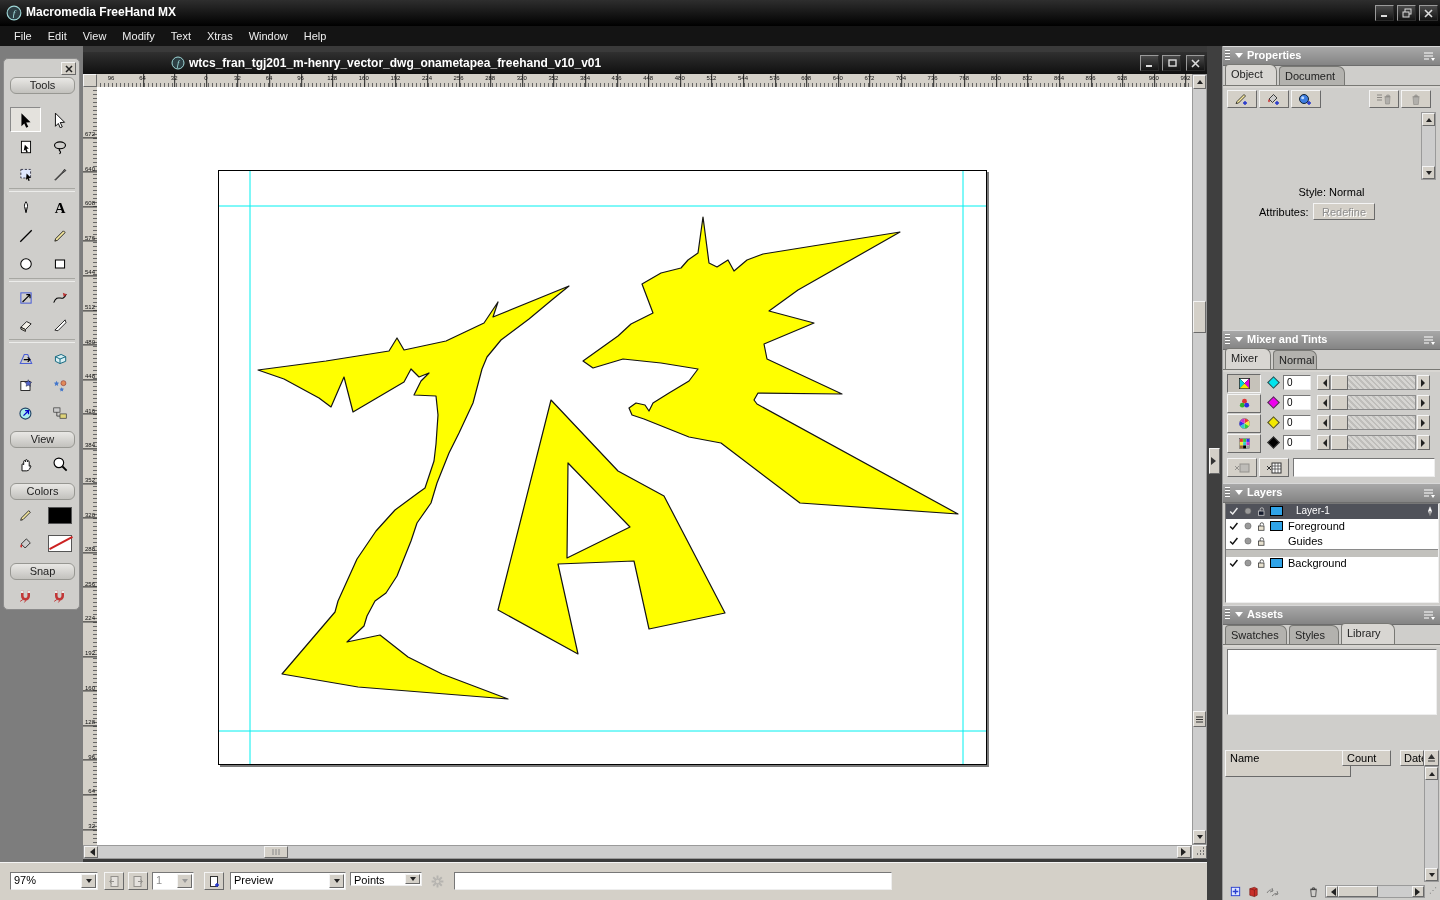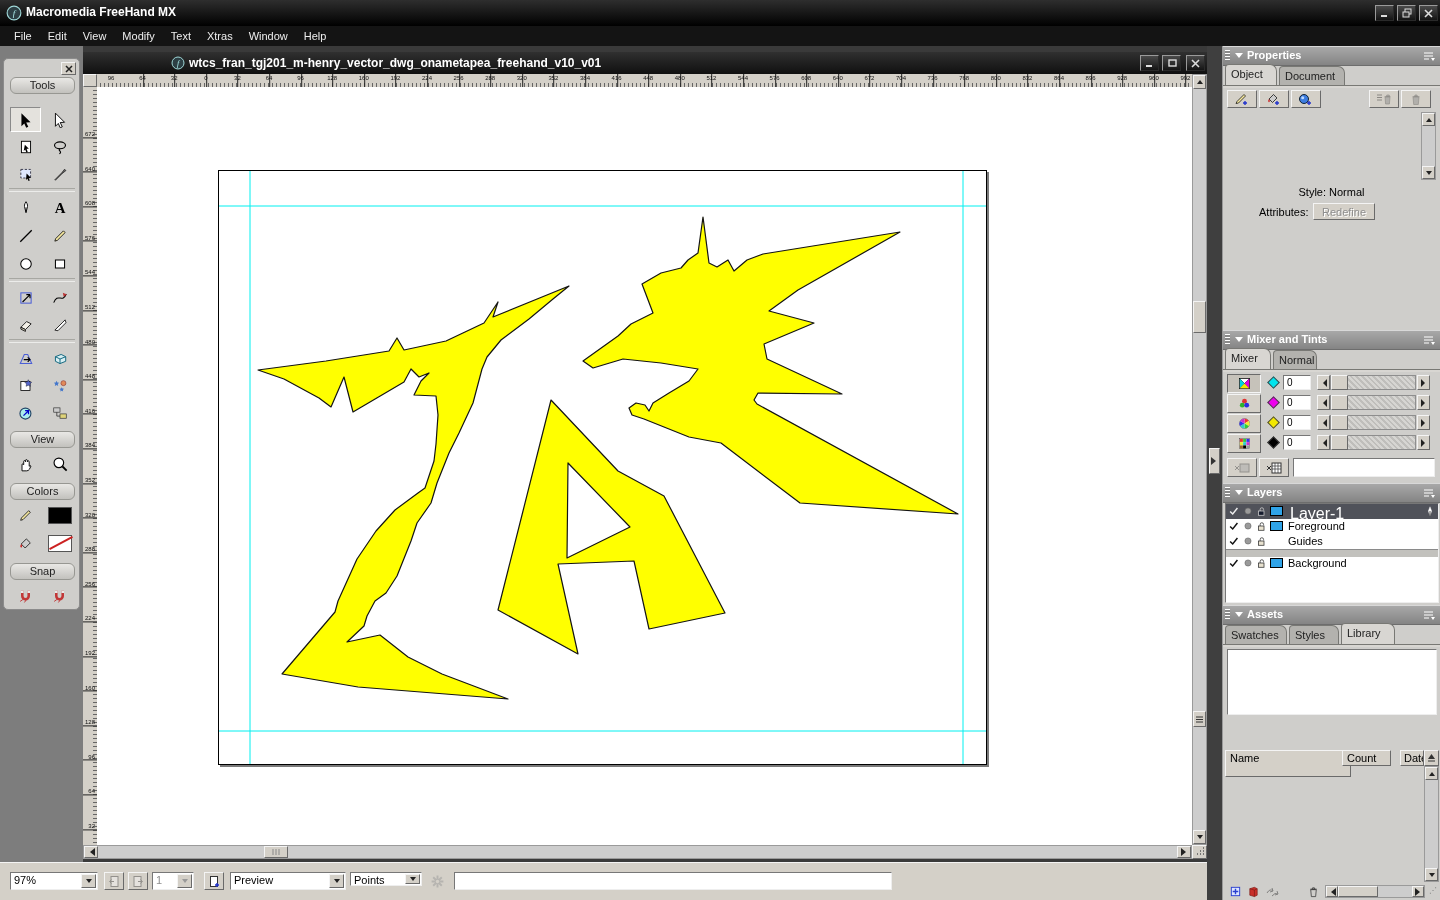--- a/index.html
+++ b/index.html
@@ -640,21 +640,21 @@
                 <circle cx="7" cy="7" r="3.6" fill="#9a9a9a" stroke="#666" stroke-width=".7"></circle>
               </svg>
             </div>
             <div style="position: absolute; left: 29px; top: 1px; filter: invert(1);">
               <svg class="ticon" width="12" height="12" viewBox="0 0 14 14">
                 <rect x="4" y="7" width="6.5" height="5" fill="#e8e2d0" stroke="#333" stroke-width=".9"></rect>
                 <path d="M6,7 V5.2 a2,2 0 0 1 4,0 V6.2" fill="none" stroke="#333" stroke-width=".9"></path>
               </svg>
             </div>
             <div class="swatchbox" style="position: absolute; left: 44px; top: 2px; width: 13px; height: 10px; background: rgb(47, 163, 232);"></div>
-            <div style="position: absolute; left: 64px; top: 1px; font-size: 16px;">Layer-1</div>
+            <div style="position: absolute; left: 70px; top: 1px; font-size: 10px;">Layer-1</div>
             <div style="position: absolute; right: 2px; top: 1px;">
               <svg class="ticon" width="12" height="12" viewBox="0 0 14 14">
                 <path d="M7,2 L9,7 L7,12.5 L5,7 Z" fill="#fff" stroke="#fff" stroke-width=".4"></path>
                 <line x1="7" y1="7" x2="7" y2="12.5" stroke="#333"></line>
               </svg>
             </div>
           </div>
           <div style="position: absolute; left: 0px; top: 15px; width: 100%; height: 15px;">
             <div style="position: absolute; left: 2px; top: 1px;">
               <svg class="ticon" width="12" height="12" viewBox="0 0 14 14">

